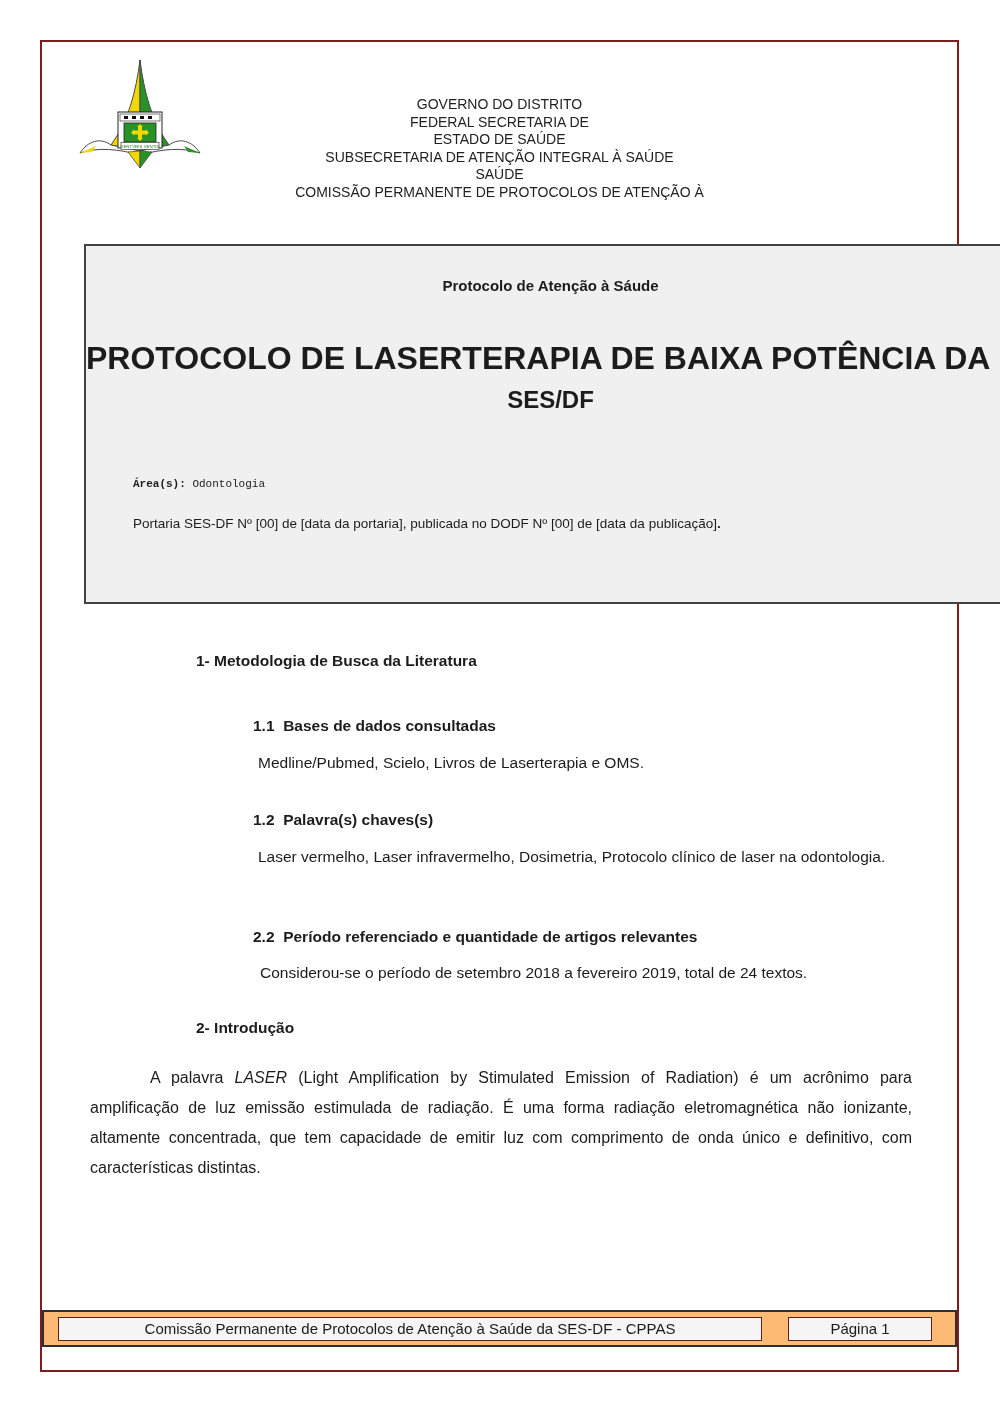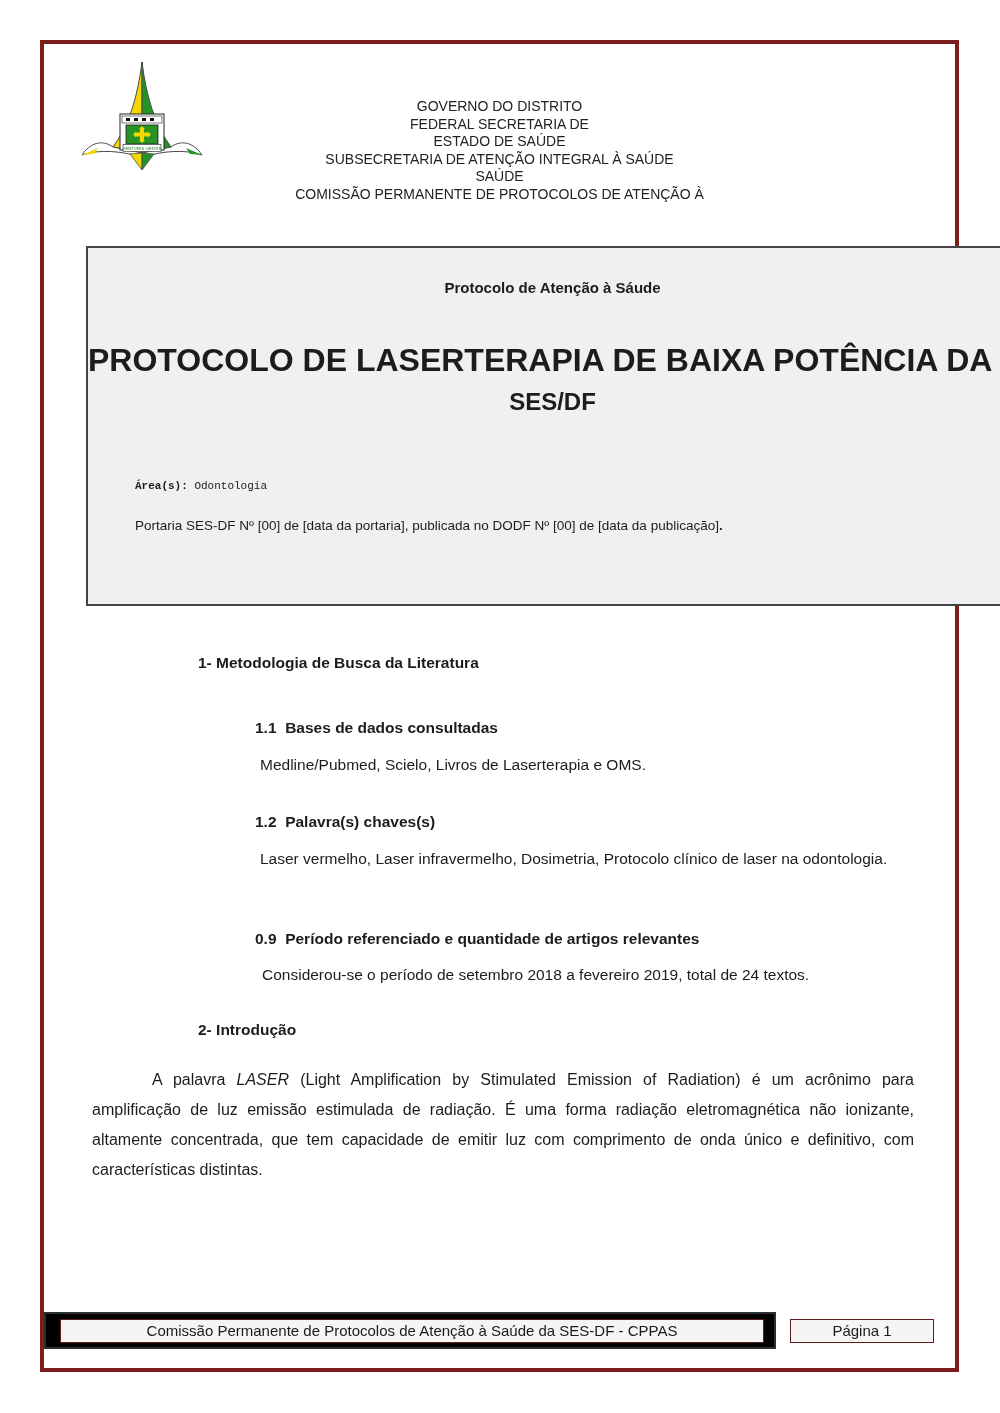--- a/index.html
+++ b/index.html
@@ -1,21 +1,21 @@
 <!DOCTYPE html>
 <html><head>
 <meta charset="utf-8">
 <style>
   * { margin:0; padding:0; box-sizing:border-box; }
   html,body { width:1000px; height:1413px; background:#ffffff;
     font-family:"Liberation Sans", sans-serif; color:#1c1c1c; }
   body { position:relative; overflow:hidden; }
 
   .page-frame { position:absolute; left:40px; top:40px; width:919px; height:1332px;
-    border:4px solid #7f1d1d; background:#ffffff; }
+    border:2px solid #7f1d1d; background:#ffffff; }
 
   
   .logo { position:absolute; left:36px; top:16px; width:124px; height:112px; }
   .org-block { position:absolute; left:0; top:54px; width:100%;
     text-align:center; font-size:14px; line-height:17.5px; color:#222; }
 
   
   .title-box { position:absolute; left:42px; top:202px; width:933px; height:360px;
     background:#f0f0f0; border:2px solid #434343; }
   .box-subtitle { position:absolute; top:31px; width:100%; text-align:center;
@@ -39,22 +39,22 @@
   .s12-title  { left:211px; top:769px; }
   .s12-body   { left:216px; top:802px; width:648px; }
   .s13-title  { left:211px; top:886px; }
   .s13-body   { left:218px; top:918px; }
   .s2-title   { left:154px; top:977px; }
   .intro-para { position:absolute; left:48px; top:1021px; width:822px;
     font-size:16px; line-height:30px; text-align:justify; text-indent:60px; }
   .intro-para i { font-style:italic; }
 
   
-  .footer-bar { position:absolute; left:0; top:1268px; width:732px; height:37px;
-    background:#000000; border:2px solid #2f2f2f; }
+  .footer-bar { position:absolute; left:0; top:1268px; width:915px; height:37px;
+    background:#fdba74; border:2px solid #2f2f2f; }
   .footer-box { position:absolute; top:5px; height:24px; background:#f5f5f5;
     border:1px solid #5f1f1e; text-align:center; font-size:15px; line-height:22px;
     color:#1a1a1a; }
   .committee-box { left:14px; width:704px; }
   .pagenum-box  { left:744px; width:144px; }
 </style>
 </head>
 <body>
 
 <div class="page-frame">
@@ -105,21 +105,21 @@
   </div>
 
   <div class="h1 s1-title">1- Metodologia de Busca da Literatura</div>
 
   <div class="h2 s11-title">1.1  Bases de dados consultadas</div>
   <div class="body-line s11-body">Medline/Pubmed, Scielo, Livros de Laserterapia e OMS.</div>
 
   <div class="h2 s12-title">1.2  Palavra(s) chaves(s)</div>
   <div class="body-line s12-body">Laser vermelho, Laser infravermelho, Dosimetria, Protocolo clínico de laser na odontologia.</div>
 
-  <div class="h2 s13-title">0.9  Período referenciado e quantidade de artigos relevantes</div>
+  <div class="h2 s13-title">2.2  Período referenciado e quantidade de artigos relevantes</div>
   <div class="body-line s13-body">Considerou-se o período de setembro 2018 a fevereiro 2019, total de 24 textos.</div>
 
   <div class="h1 s2-title">2- Introdução</div>
 
   <p class="intro-para"><span>A palavra </span><i>LASER</i><span> (Light Amplification by Stimulated Emission of Radiation) é um acrônimo para amplificação de luz emissão estimulada de radiação. É uma forma radiação eletromagnética não ionizante, altamente concentrada, que tem capacidade de emitir luz com comprimento de onda único e definitivo, com características distintas.</span></p>
 
   <div class="footer-bar">
     <div class="footer-box committee-box">Comissão Permanente de Protocolos de Atenção à Saúde da SES-DF - CPPAS</div>
     <div class="footer-box pagenum-box">Página 1</div>
   </div>

